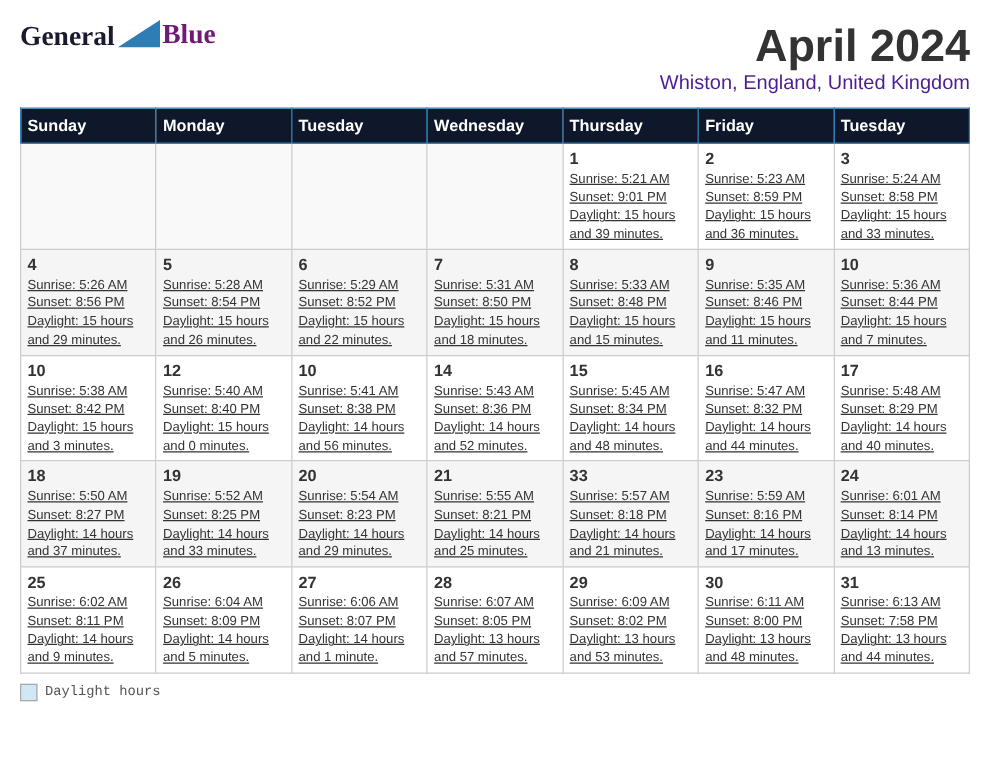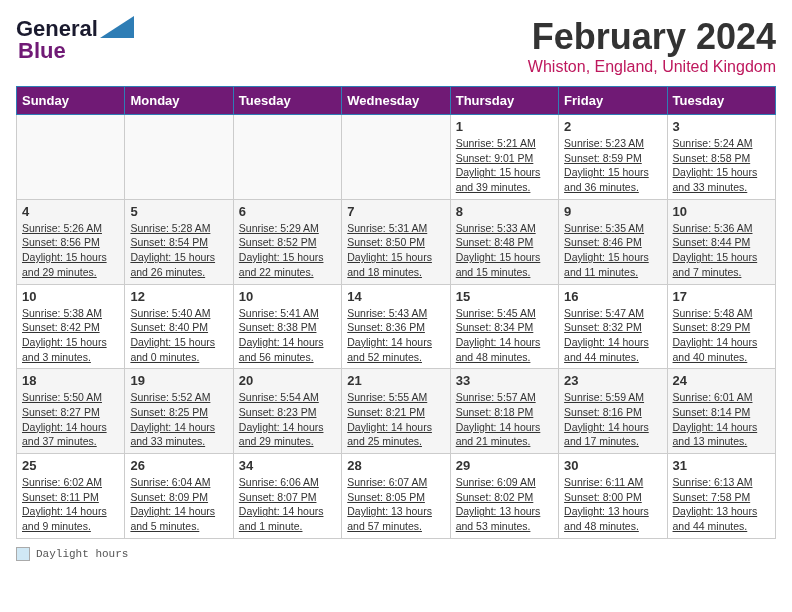--- a/index.html
+++ b/index.html
@@ -11,42 +11,43 @@
       padding: 16px;
     }
     .header {
       display: flex;
       justify-content: space-between;
       align-items: flex-start;
       margin-bottom: 10px;
     }
     .logo {
       display: flex;
-      flex-direction: column;
-      align-items: flex-start;
+      flex-direction: row;
+      align-items: center;
+      font-family: Liberation Serif, serif;
     }
     .title-block {
       text-align: right;
     }
     .month-title {
       font-size: 36px;
       font-weight: bold;
       color: #333;
     }
     .subtitle {
       font-size: 16px;
-      color: #be185d;
+      color: #4c1d95;
     }
     .calendar {
       width: 100%;
       border-collapse: collapse;
       font-size: 11px;
     }
     .calendar th {
-      background-color: #701a75;
+      background-color: #0f172a;
       color: #fff;
       text-align: left;
       padding: 6px 5px;
       font-size: 13px;
       border: 1px solid #2e7db5;
     }
     .calendar td {
       border: 1px solid #ccc;
       vertical-align: top;
       padding: 4px 5px;
@@ -100,21 +101,21 @@
   <div class="logo">
     <div style="display:flex; align-items:center; gap:0;">
       <span style="font-size:22px; font-weight:bold; color:#1a1a2e;">General</span>
       <svg width="34" height="22" viewBox="0 0 34 22" style="margin-left:2px; margin-top:-4px;">
         <polygon points="0,22 34,22 34,0" fill="#2e7db5"></polygon>
       </svg>
     </div>
     <span style="font-size:22px; font-weight:bold; color:#701a75; margin-top:-4px; margin-left:2px;">Blue</span>
   </div>
   <div class="title-block">
-    <div class="month-title">February 2024</div>
+    <div class="month-title">April 2024</div>
     <div class="subtitle">Whiston, England, United Kingdom</div>
   </div>
 </div>
 
 <table class="calendar">
   <thead>
     <tr>
     <th>Sunday</th>
         <th>Monday</th>
         <th>Tuesday</th>
@@ -236,21 +237,21 @@
       <tr>
         <td>
           <span class="day-number">25</span>
           <div class="day-info">Sunrise: 6:02 AM<br>Sunset: 8:11 PM<br>Daylight: 14 hours<br>and 9 minutes.</div>
         </td>
         <td>
           <span class="day-number">26</span>
           <div class="day-info">Sunrise: 6:04 AM<br>Sunset: 8:09 PM<br>Daylight: 14 hours<br>and 5 minutes.</div>
         </td>
         <td>
-          <span class="day-number">34</span>
+          <span class="day-number">27</span>
           <div class="day-info">Sunrise: 6:06 AM<br>Sunset: 8:07 PM<br>Daylight: 14 hours<br>and 1 minute.</div>
         </td>
         <td>
           <span class="day-number">28</span>
           <div class="day-info">Sunrise: 6:07 AM<br>Sunset: 8:05 PM<br>Daylight: 13 hours<br>and 57 minutes.</div>
         </td>
         <td>
           <span class="day-number">29</span>
           <div class="day-info">Sunrise: 6:09 AM<br>Sunset: 8:02 PM<br>Daylight: 13 hours<br>and 53 minutes.</div>
         </td>

